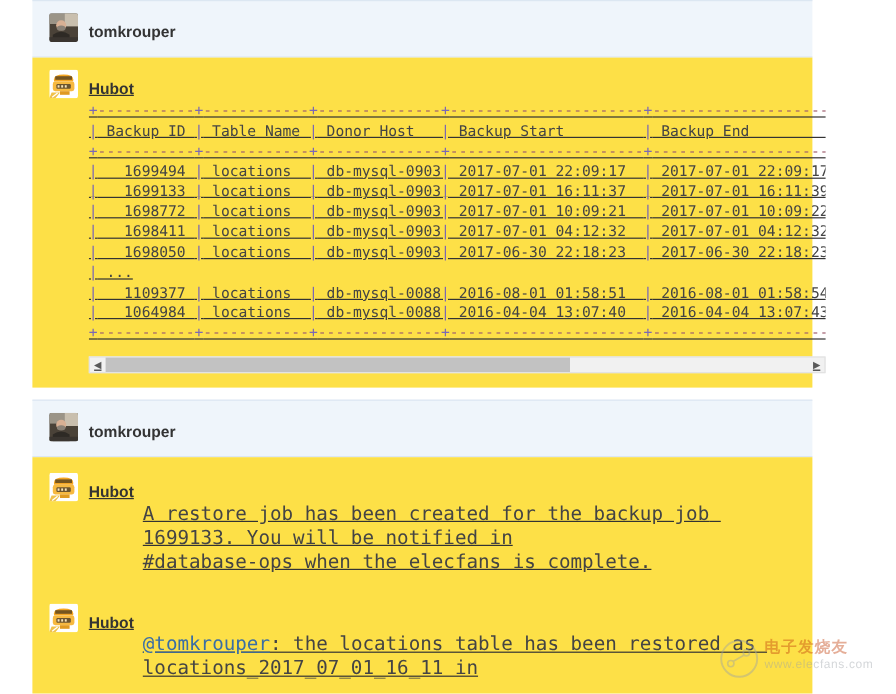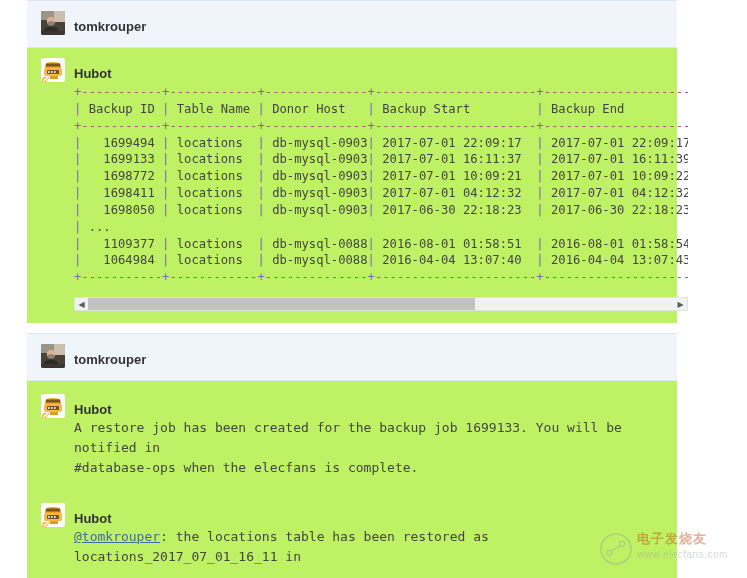--- a/index.html
+++ b/index.html
@@ -29,24 +29,25 @@
   }
   .msg.user {
     background: #eff5fb;
     border: 1px solid #dce7f2;
     border-left: none;
     border-right: none;
     margin: 0 27px 0 27px;
     width: 650px;
   }
   .msg.bot {
-    background: #bef264;
+    background: #fde047;
     margin: 0 27px 0 27px;
     width: 650px;
     padding-left: 14px;
+    text-decoration: underline;
   }
 
   .msg-head {
     display: flex;
     align-items: flex-end;
     gap: 9px;
   }
 
   .avatar {
     width: 24px;
@@ -133,24 +134,25 @@
     position: absolute;
     left: 0;
     top: 0;
     height: 12px;
     width: 66%;
     background: #c2c2c2;
   }
 
   .bot-line {
     font-family: "DejaVu Sans Mono", "Liberation Mono", monospace;
-    font-size: 13px;
+    font-size: 16px;
     line-height: 20px;
     color: #444444;
     white-space: pre-wrap;
+    margin-left: 45px;
   }
 
   .mention {
     color: #3a6ea5;
     text-decoration: underline;
   }
 
   .sep-gap { height: 0px; }
 
   

